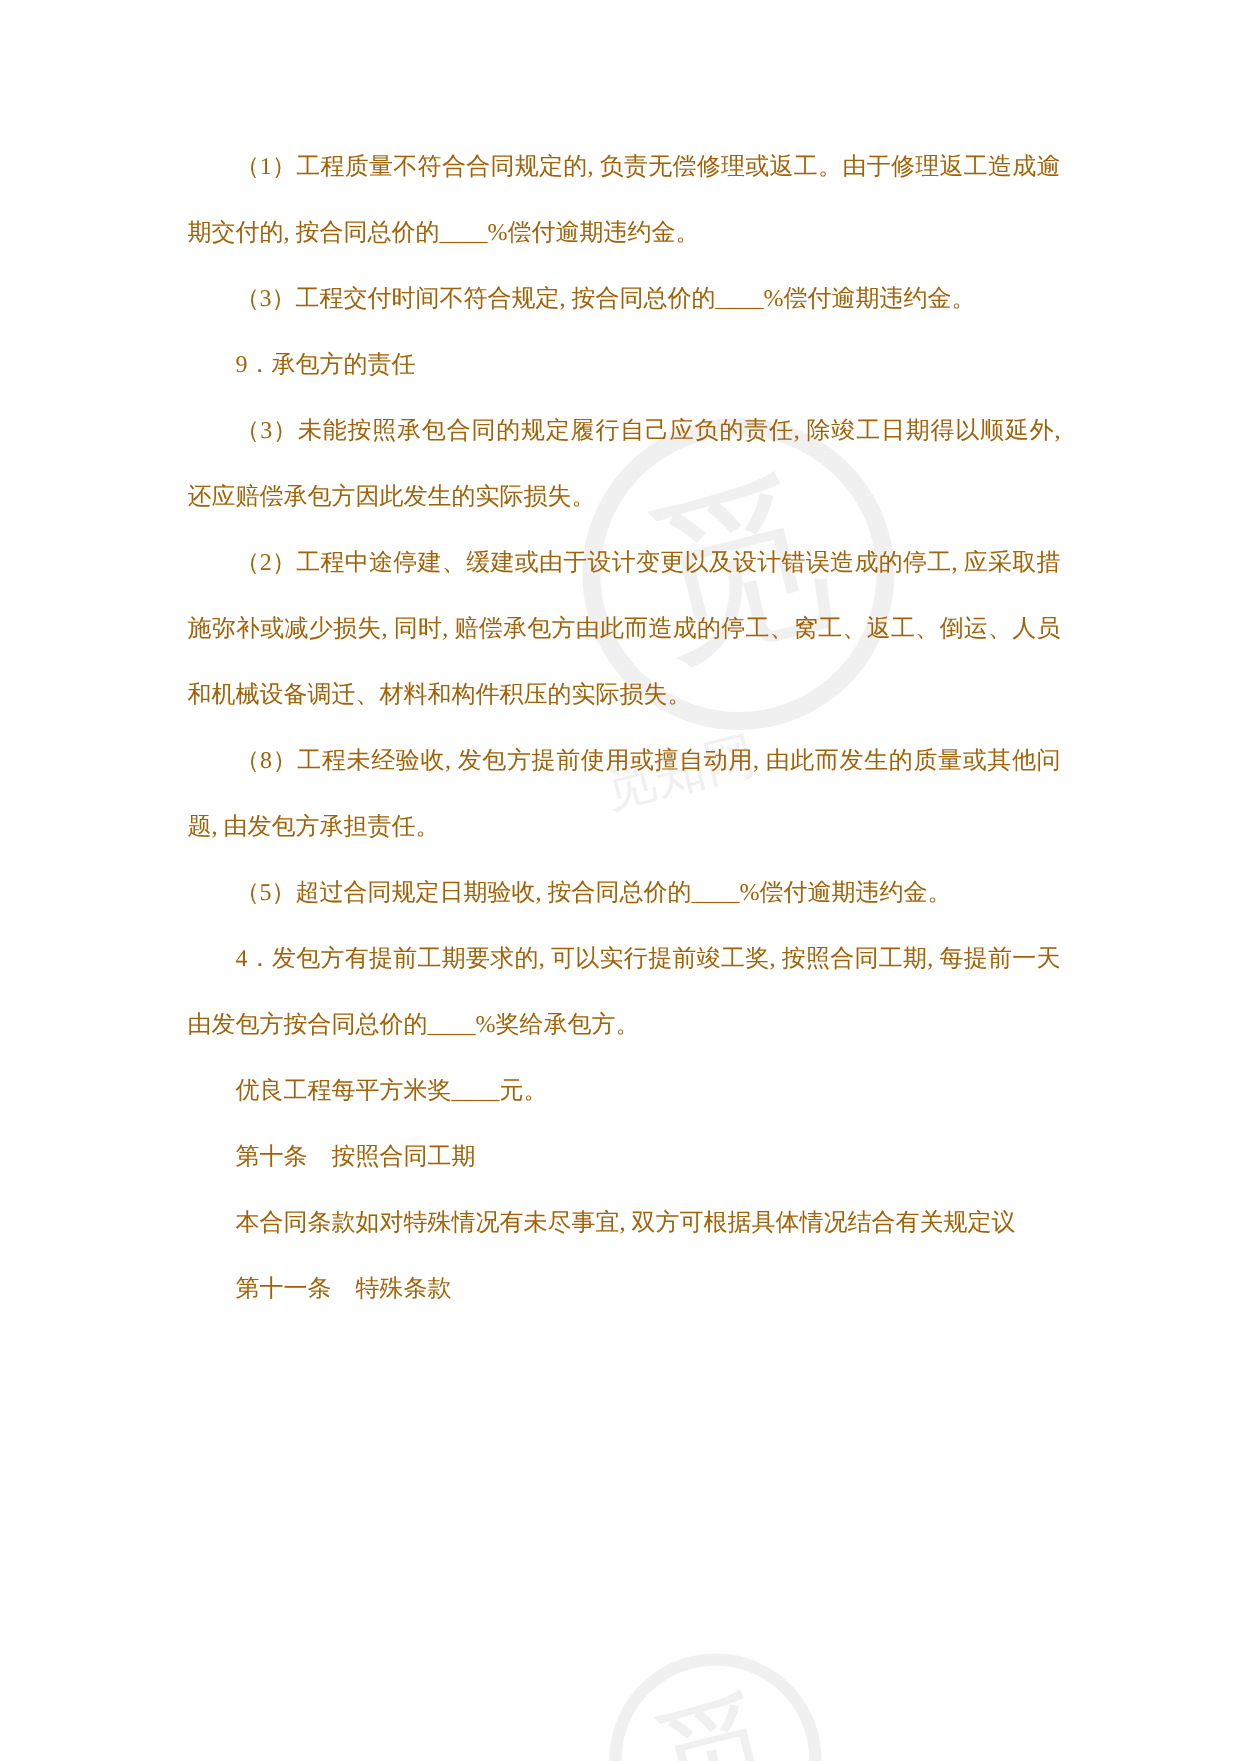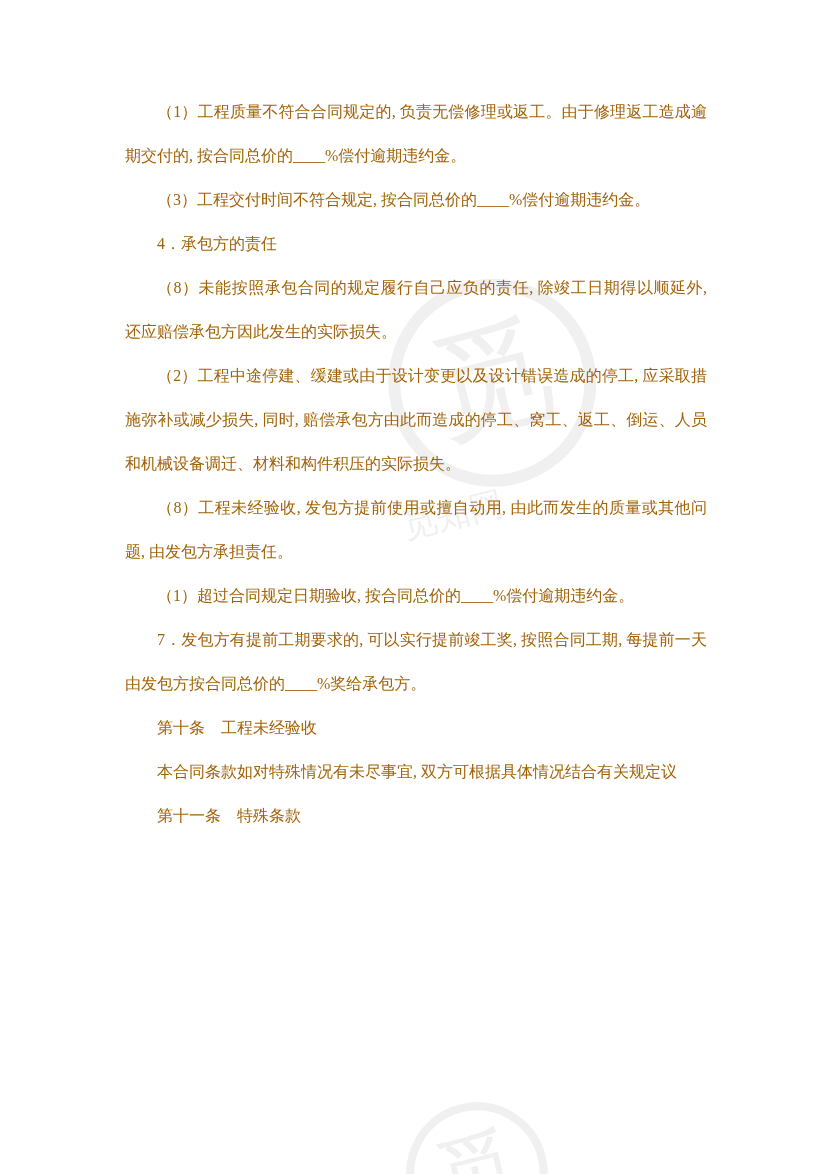--- a/index.html
+++ b/index.html
@@ -65,24 +65,25 @@
   <div class="watermark bottom">
     <svg width="170" height="170" viewBox="0 0 250 250" aria-hidden="true">
       <circle cx="125" cy="125" r="98" fill="none" stroke="currentColor" stroke-width="12"></circle>
       <text x="125" y="162" font-size="118" text-anchor="middle" fill="currentColor">觅</text>
     </svg>
   </div>
 
   <div class="content">
     <p>（1）工程质量不符合合同规定的, 负责无偿修理或返工。由于修理返工造成逾期交付的, 按合同总价的____%偿付逾期违约金。</p>
     <p>（3）工程交付时间不符合规定, 按合同总价的____%偿付逾期违约金。</p>
-    <p>4．承包方的责任</p>
-    <p>（8）未能按照承包合同的规定履行自己应负的责任, 除竣工日期得以顺延外, 还应赔偿承包方因此发生的实际损失。</p>
+    <p>9．承包方的责任</p>
+    <p>（3）未能按照承包合同的规定履行自己应负的责任, 除竣工日期得以顺延外, 还应赔偿承包方因此发生的实际损失。</p>
     <p>（2）工程中途停建、缓建或由于设计变更以及设计错误造成的停工, 应采取措施弥补或减少损失, 同时, 赔偿承包方由此而造成的停工、窝工、返工、倒运、人员和机械设备调迁、材料和构件积压的实际损失。</p>
     <p>（8）工程未经验收, 发包方提前使用或擅自动用, 由此而发生的质量或其他问题, 由发包方承担责任。</p>
-    <p>（1）超过合同规定日期验收, 按合同总价的____%偿付逾期违约金。</p>
-    <p>7．发包方有提前工期要求的, 可以实行提前竣工奖, 按照合同工期, 每提前一天由发包方按合同总价的____%奖给承包方。</p>
-    <p>第十条　工程未经验收</p>
+    <p>（5）超过合同规定日期验收, 按合同总价的____%偿付逾期违约金。</p>
+    <p>4．发包方有提前工期要求的, 可以实行提前竣工奖, 按照合同工期, 每提前一天由发包方按合同总价的____%奖给承包方。</p>
+    <p>优良工程每平方米奖____元。</p>
+    <p>第十条　按照合同工期</p>
     <p>本合同条款如对特殊情况有未尽事宜, 双方可根据具体情况结合有关规定议</p>
     <p>第十一条　特殊条款</p>
   </div>
 
 </div>
 
 </body></html>

